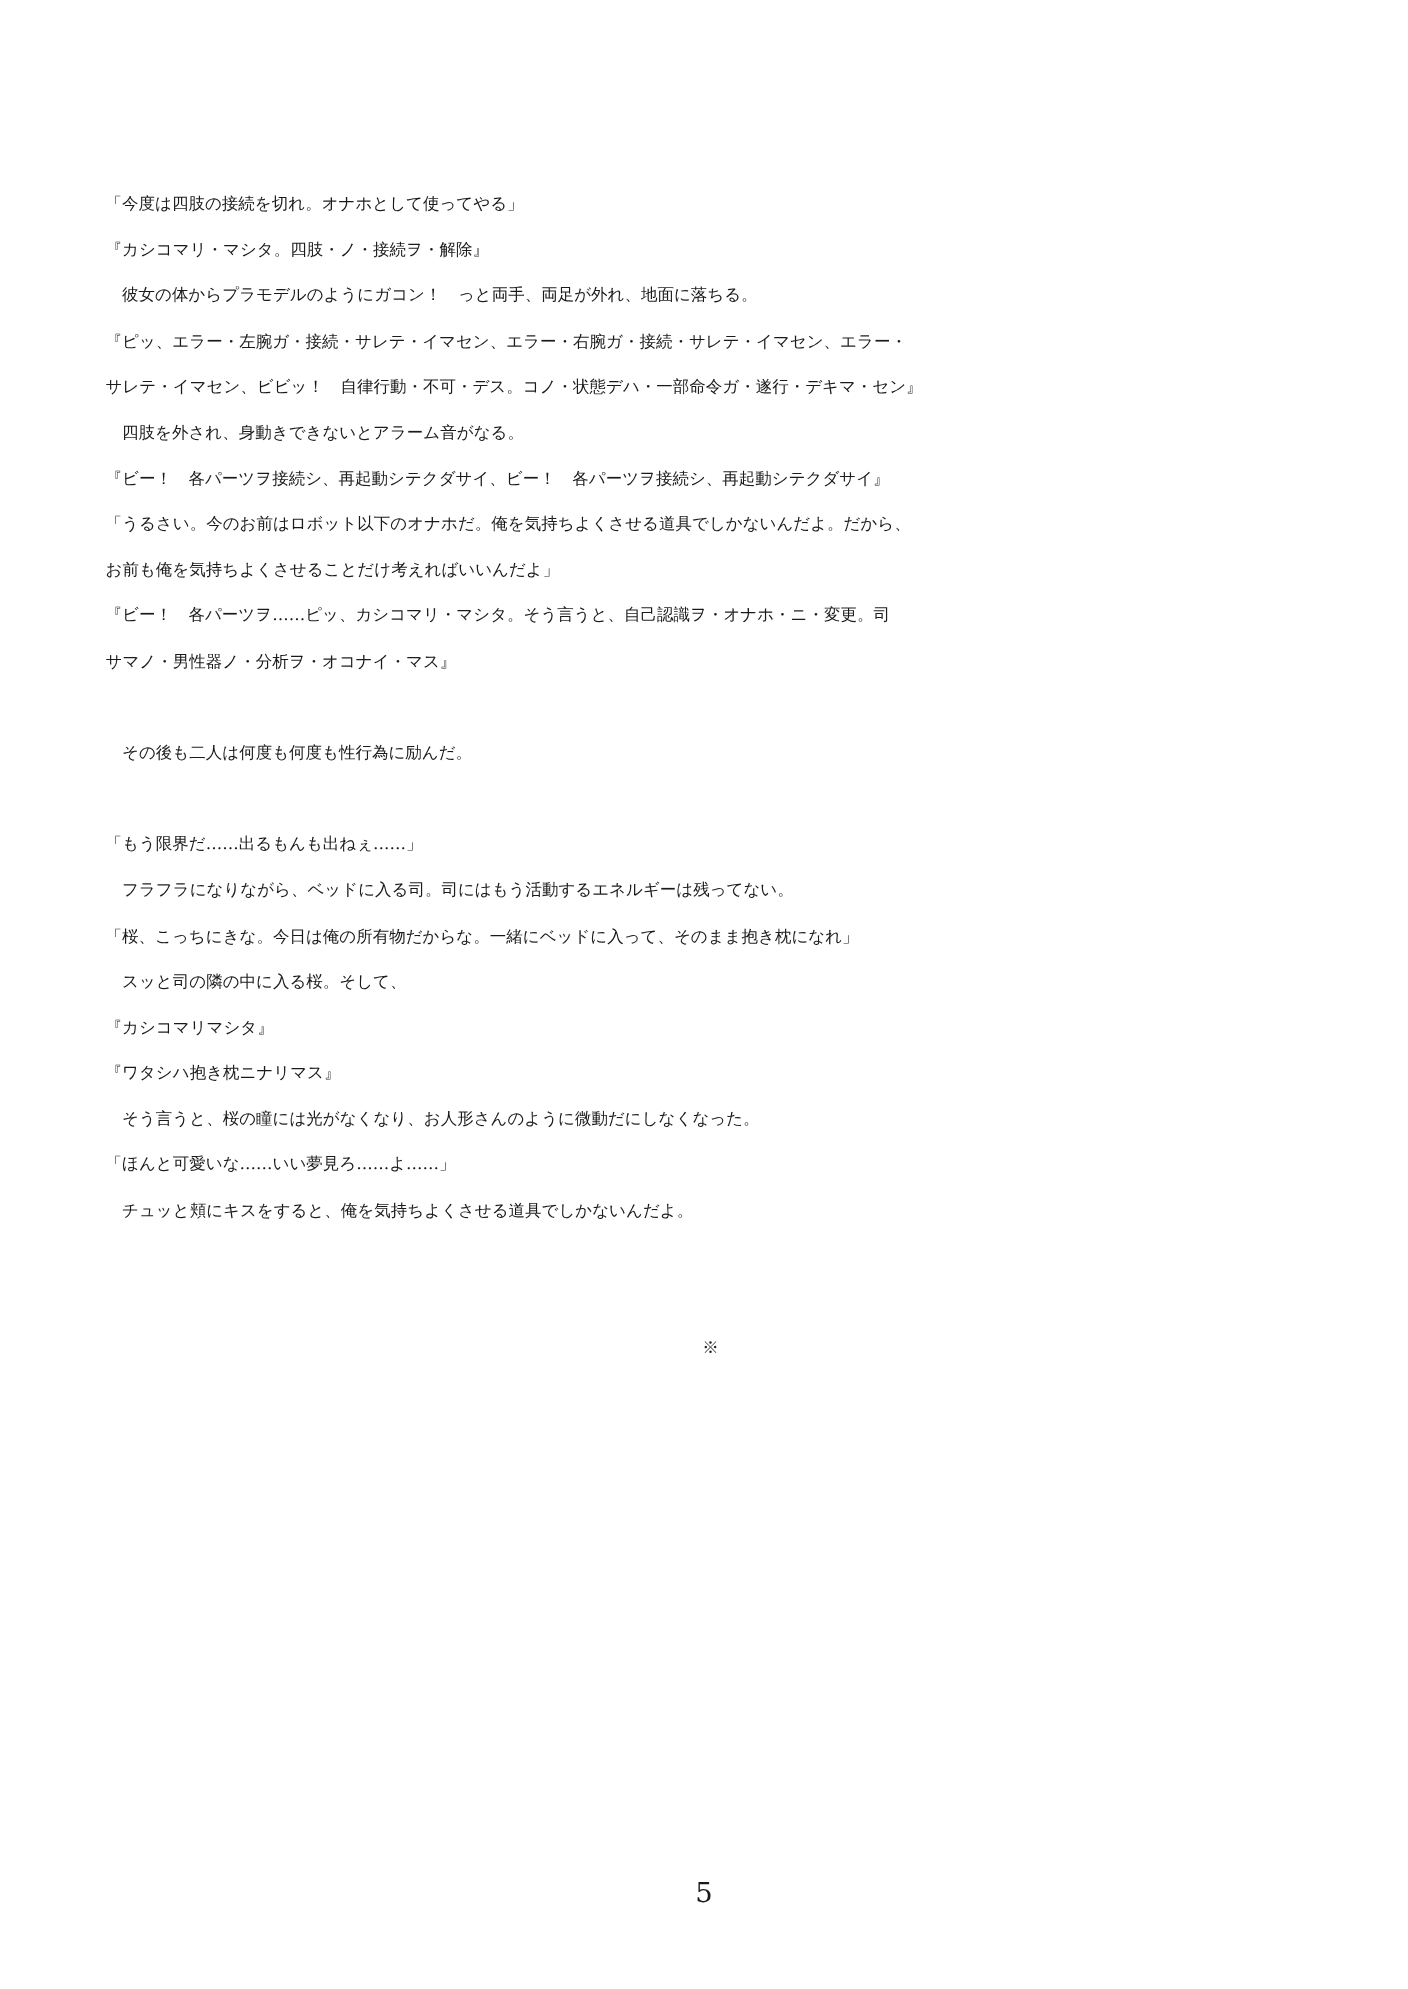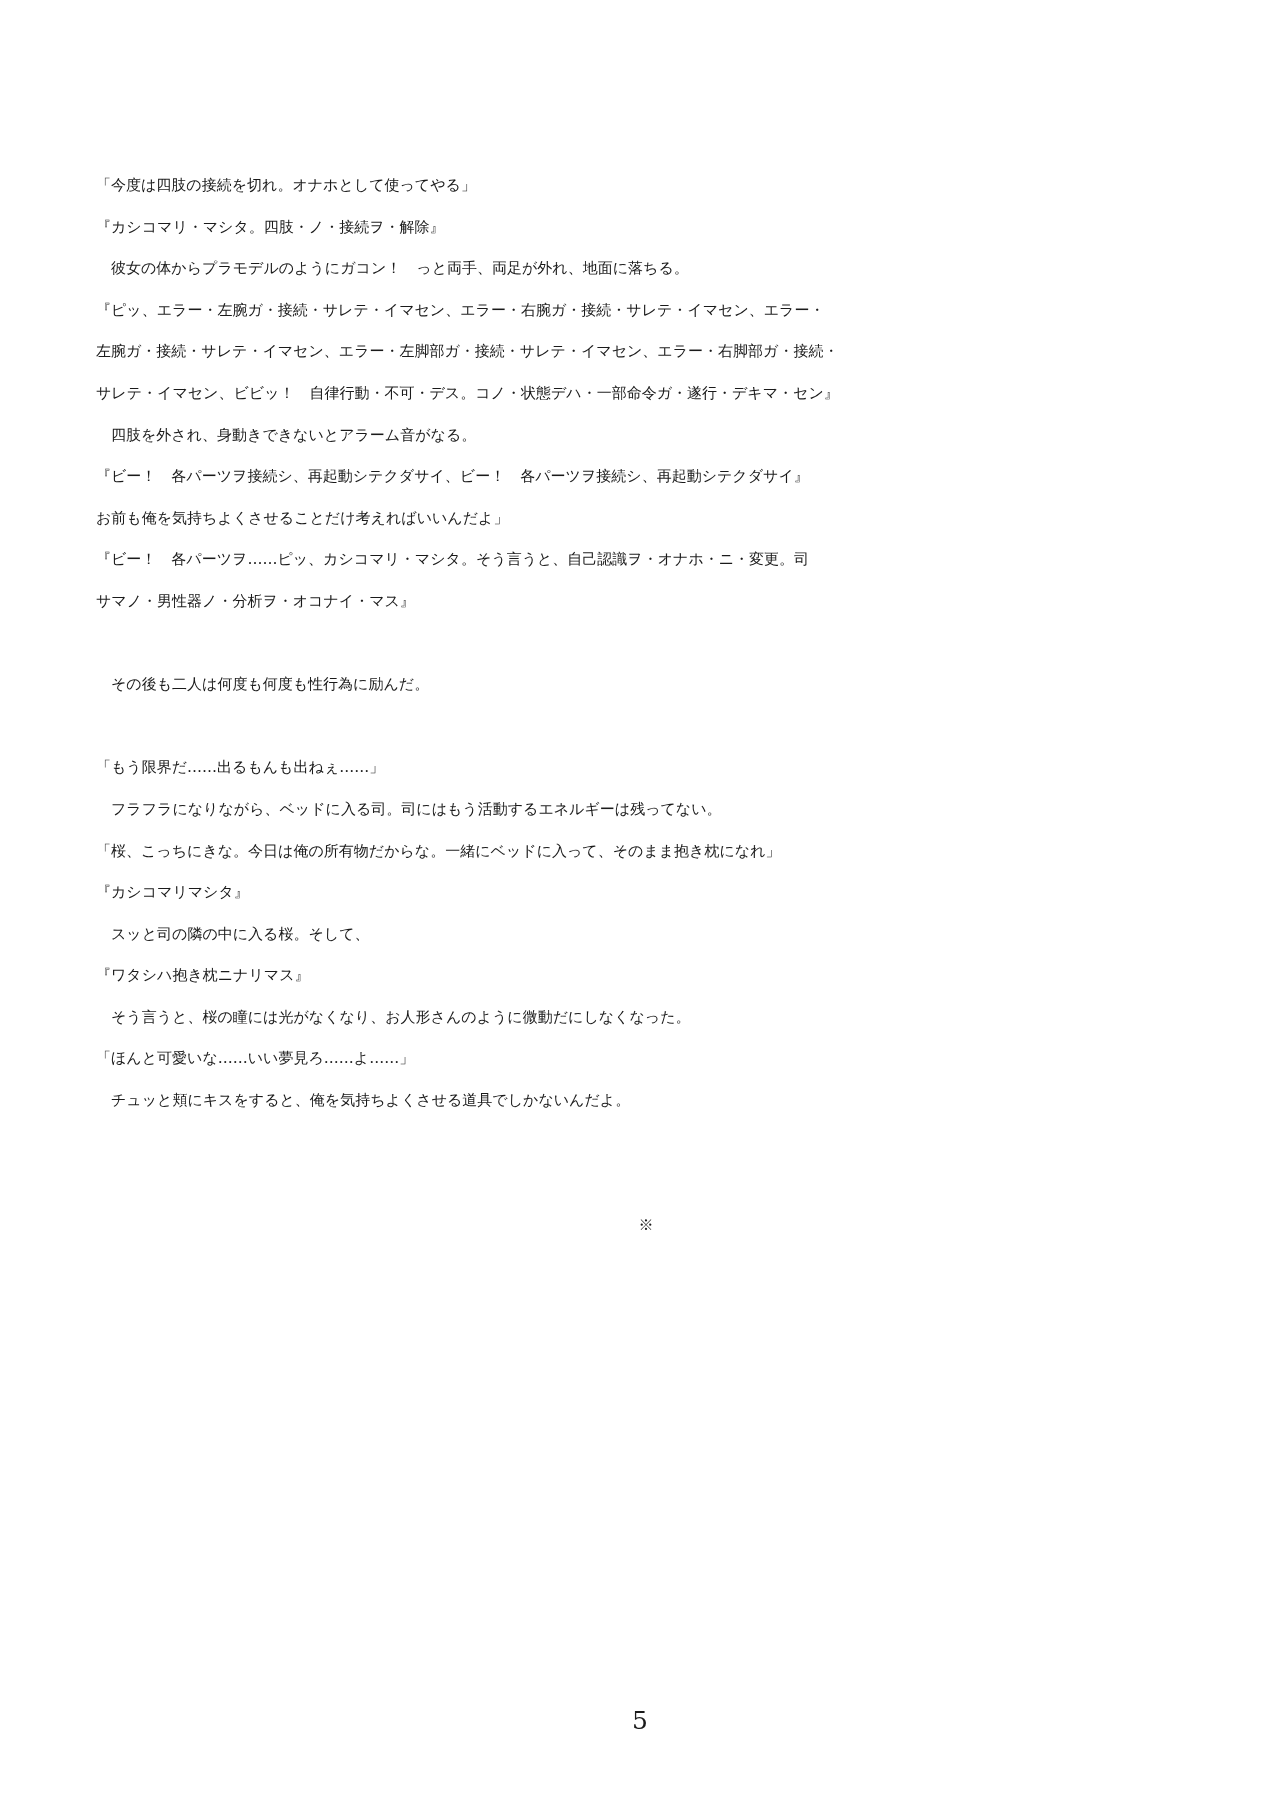--- a/index.html
+++ b/index.html
@@ -44,35 +44,35 @@
 </style>
 </head>
 <body>
 
 <div class="page" style="background: rgb(255, 255, 255); color: rgb(26, 26, 26);">
   <div class="text-block">
       <div class="line">「今度は四肢の接続を切れ。オナホとして使ってやる」</div>
       <div class="line">『カシコマリ・マシタ。四肢・ノ・接続ヲ・解除』</div>
       <div class="line">　彼女の体からプラモデルのようにガコン！　っと両手、両足が外れ、地面に落ちる。</div>
       <div class="line">『ピッ、エラー・左腕ガ・接続・サレテ・イマセン、エラー・右腕ガ・接続・サレテ・イマセン、エラー・</div>
-      <div class="line">左腕ガ・接続・サレテ・イマセン、エラー・左脚部ガ・接続・サレテ・イマセン、エラー・右脚部ガ・接続・</div>
       <div class="line">サレテ・イマセン、ビビッ！　自律行動・不可・デス。コノ・状態デハ・一部命令ガ・遂行・デキマ・セン』</div>
       <div class="line">　四肢を外され、身動きできないとアラーム音がなる。</div>
       <div class="line">『ビー！　各パーツヲ接続シ、再起動シテクダサイ、ビー！　各パーツヲ接続シ、再起動シテクダサイ』</div>
+      <div class="line">「うるさい。今のお前はロボット以下のオナホだ。俺を気持ちよくさせる道具でしかないんだよ。だから、</div>
       <div class="line">お前も俺を気持ちよくさせることだけ考えればいいんだよ」</div>
       <div class="line">『ビー！　各パーツヲ……ピッ、カシコマリ・マシタ。そう言うと、自己認識ヲ・オナホ・ニ・変更。司</div>
       <div class="line">サマノ・男性器ノ・分析ヲ・オコナイ・マス』</div>
       <div class="line">&nbsp;</div>
       <div class="line">　その後も二人は何度も何度も性行為に励んだ。</div>
       <div class="line">&nbsp;</div>
       <div class="line">「もう限界だ……出るもんも出ねぇ……」</div>
       <div class="line">　フラフラになりながら、ベッドに入る司。司にはもう活動するエネルギーは残ってない。</div>
       <div class="line">「桜、こっちにきな。今日は俺の所有物だからな。一緒にベッドに入って、そのまま抱き枕になれ」</div>
+      <div class="line">　スッと司の隣の中に入る桜。そして、</div>
       <div class="line">『カシコマリマシタ』</div>
-      <div class="line">　スッと司の隣の中に入る桜。そして、</div>
       <div class="line">『ワタシハ抱き枕ニナリマス』</div>
       <div class="line">　そう言うと、桜の瞳には光がなくなり、お人形さんのように微動だにしなくなった。</div>
       <div class="line">「ほんと可愛いな……いい夢見ろ……よ……」</div>
       <div class="line">　チュッと頬にキスをすると、俺を気持ちよくさせる道具でしかないんだよ。</div>
       <div class="line">&nbsp;</div>
       <div class="line">&nbsp;</div>
       <div class="line center">※</div>
       <div class="line">&nbsp;</div>
     </div>
   <div class="page-number">5</div>

